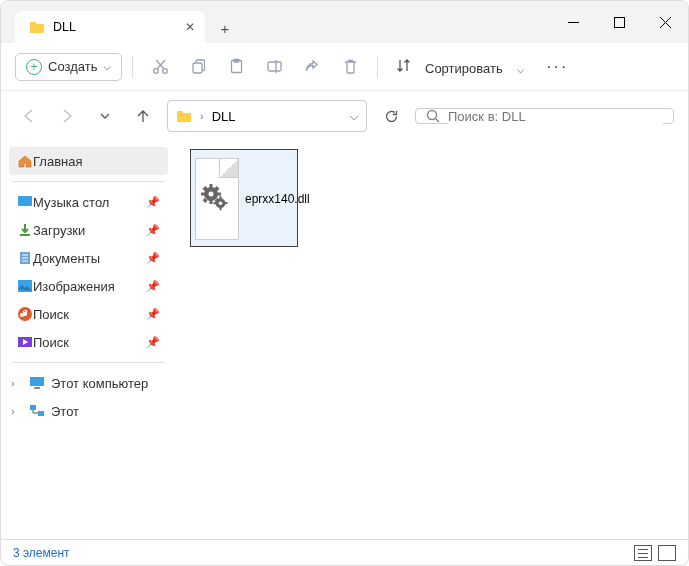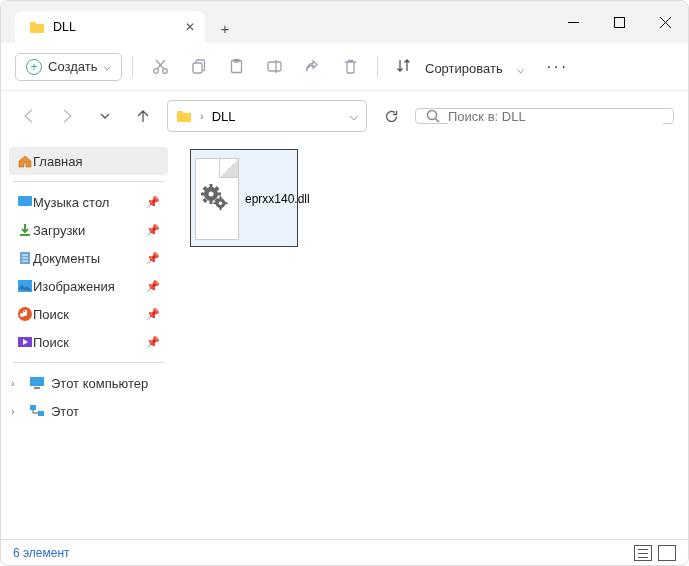--- a/index.html
+++ b/index.html
@@ -317,18 +317,18 @@
               </g>
             </g>
           </svg>
       </div>
       <div class="file-name">eprxx140.dll</div>
     </div>
   </div>
 </div>
 
 <div class="status">
-  <span>6 элемент</span>
+  <span>3 элемент</span>
   <div class="viewtog">
     <div class="list"></div>
     <div></div>
   </div>
 </div>
 
 </body></html>

